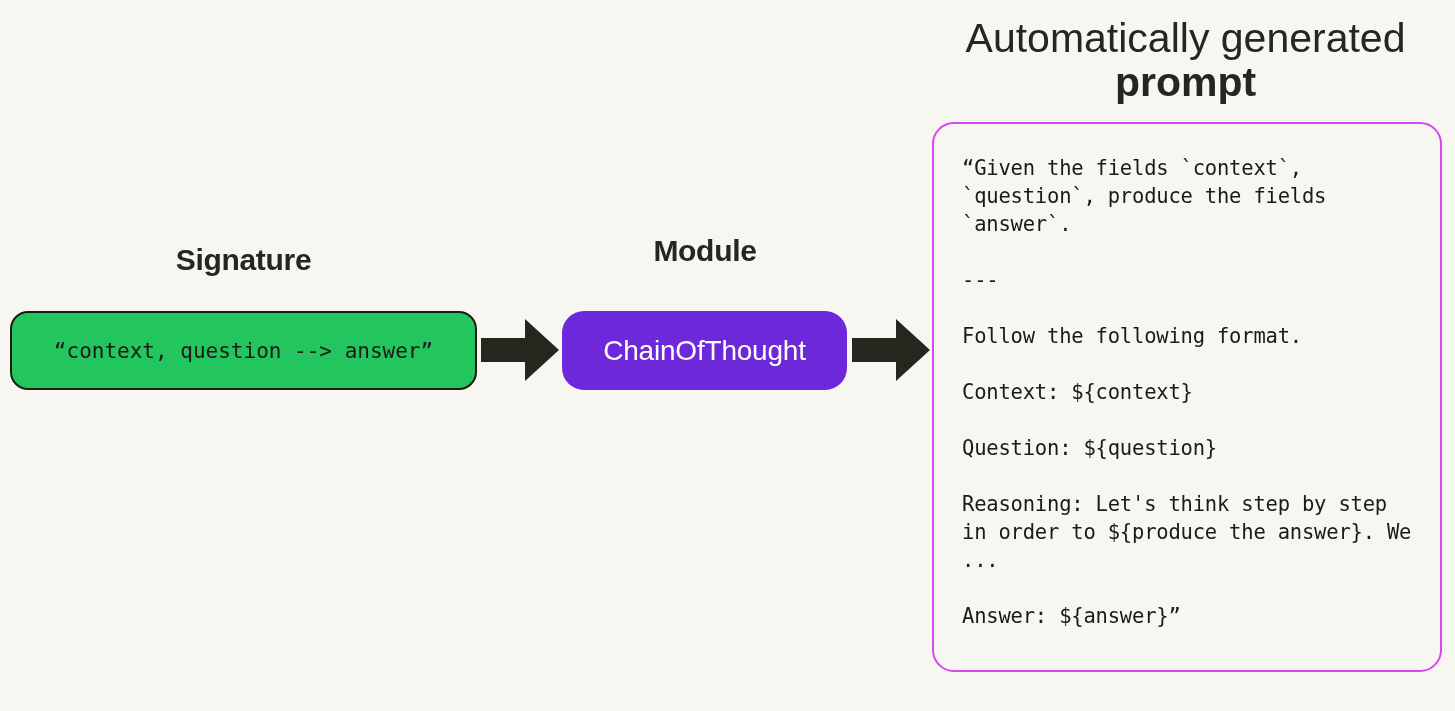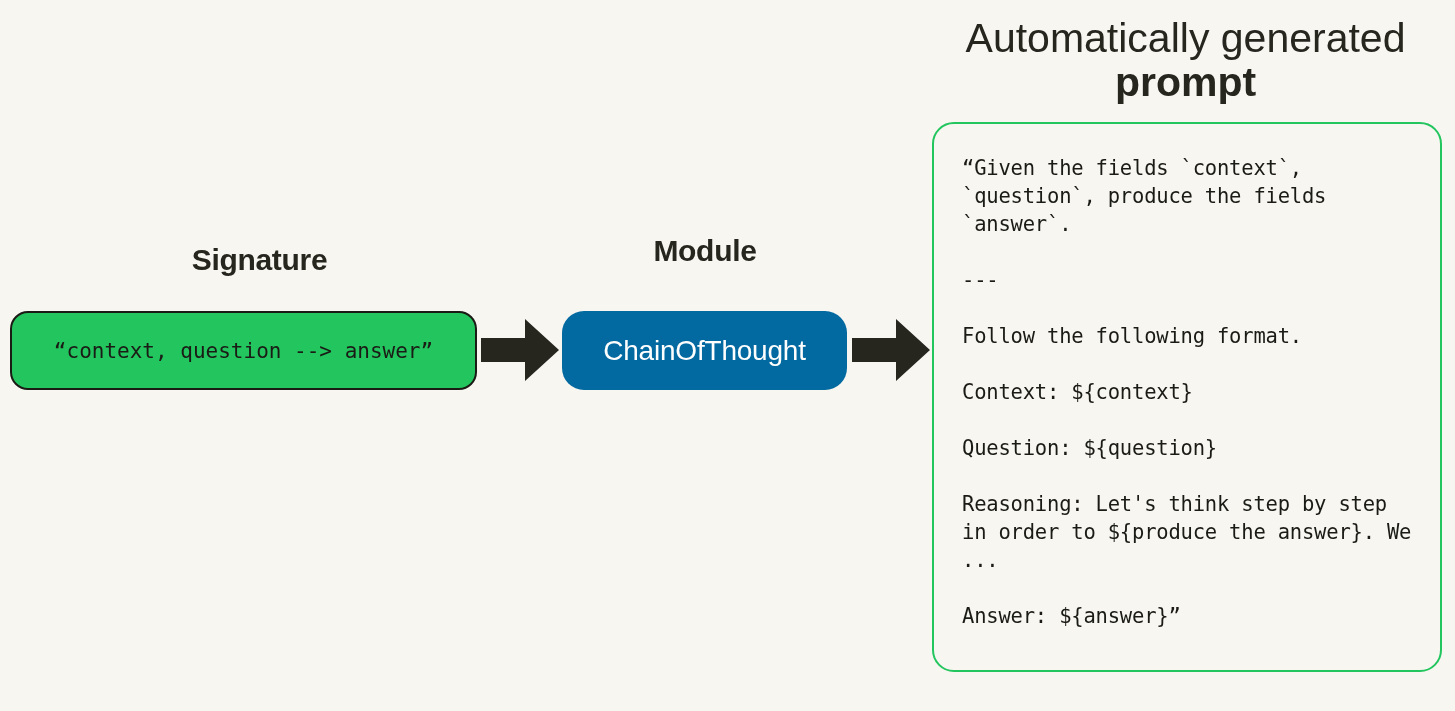--- a/index.html
+++ b/index.html
@@ -28,21 +28,20 @@
     font-size: 30px;
     letter-spacing: -0.3px;
     color: #26261f;
     white-space: nowrap;
   }
   #signature-heading {
     left: 0;
     top: 243px;
     width: 487px;
     text-align: center;
-    padding-left: 16px;
   }
   #module-heading {
     left: 562px;
     top: 234px;
     width: 286px;
     text-align: center;
   }
 
   
   #prompt-title {
@@ -81,21 +80,21 @@
     letter-spacing: 0px;
   }
 
   
   #module-box {
     position: absolute;
     left: 562px;
     top: 311px;
     width: 285px;
     height: 79px;
-    background: #0369a1;
+    background: #6d28d9;
     border-radius: 22px;
     display: flex;
     align-items: center;
     justify-content: center;
   }
   #module-text {
     color: #ffffff;
     font-size: 28px;
     font-weight: 400;
     letter-spacing: -0.2px;
@@ -111,21 +110,21 @@
   #arrow-2 { left: 852px; top: 319px; }
 
   
   #prompt-box {
     position: absolute;
     left: 932px;
     top: 122px;
     width: 510px;
     height: 550px;
     box-sizing: border-box;
-    border: 2px solid #22c55e;
+    border: 2px solid #d946ef;
     border-radius: 22px;
     background: #f7f6f1;
     padding: 30px 20px 20px 28px;
     overflow: hidden;
   }
   #prompt-body {
     font-family: "DejaVu Sans Mono", monospace;
     font-size: 20.5px;
     line-height: 28px;
     color: #1b1b16;

